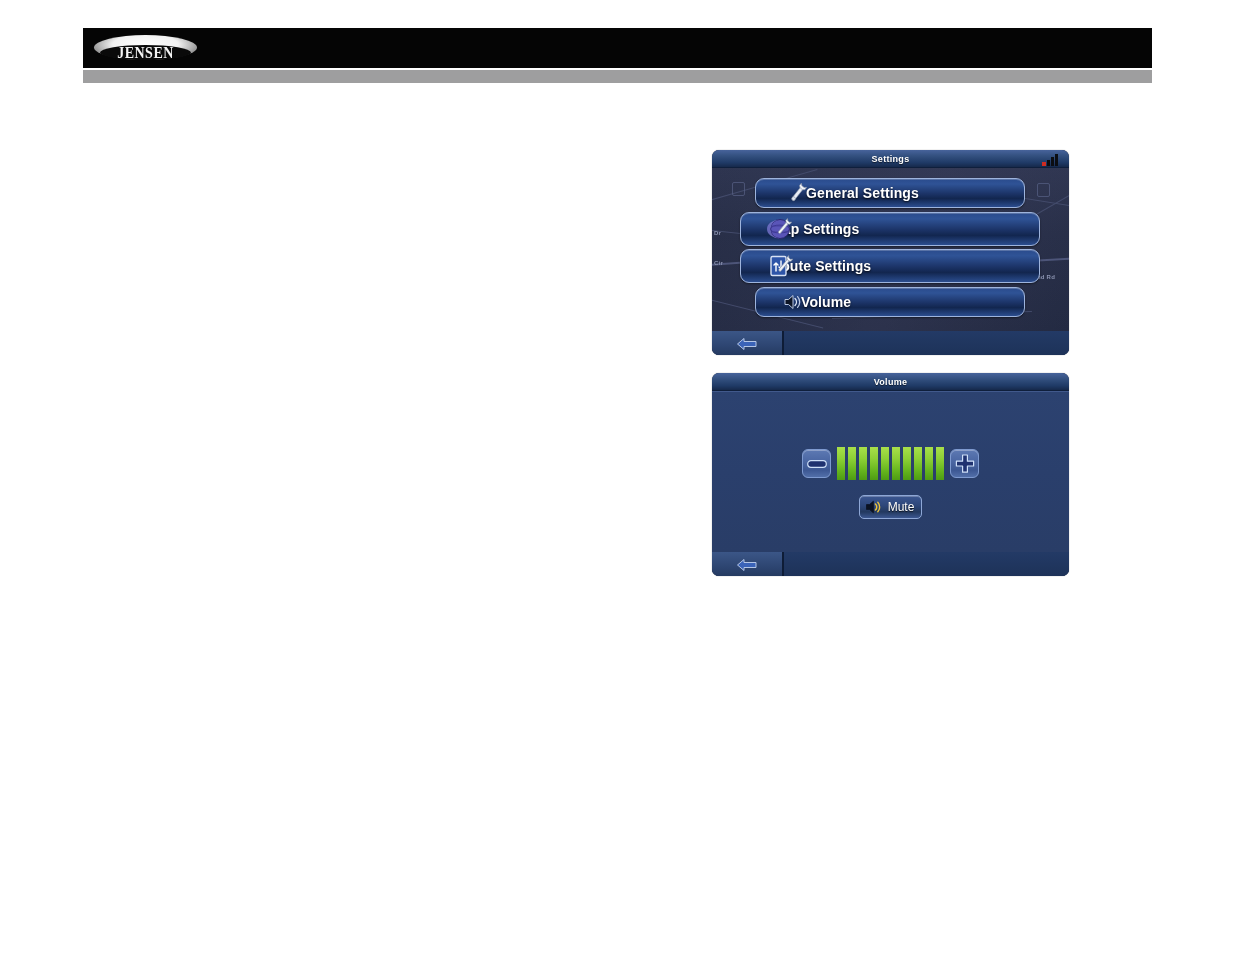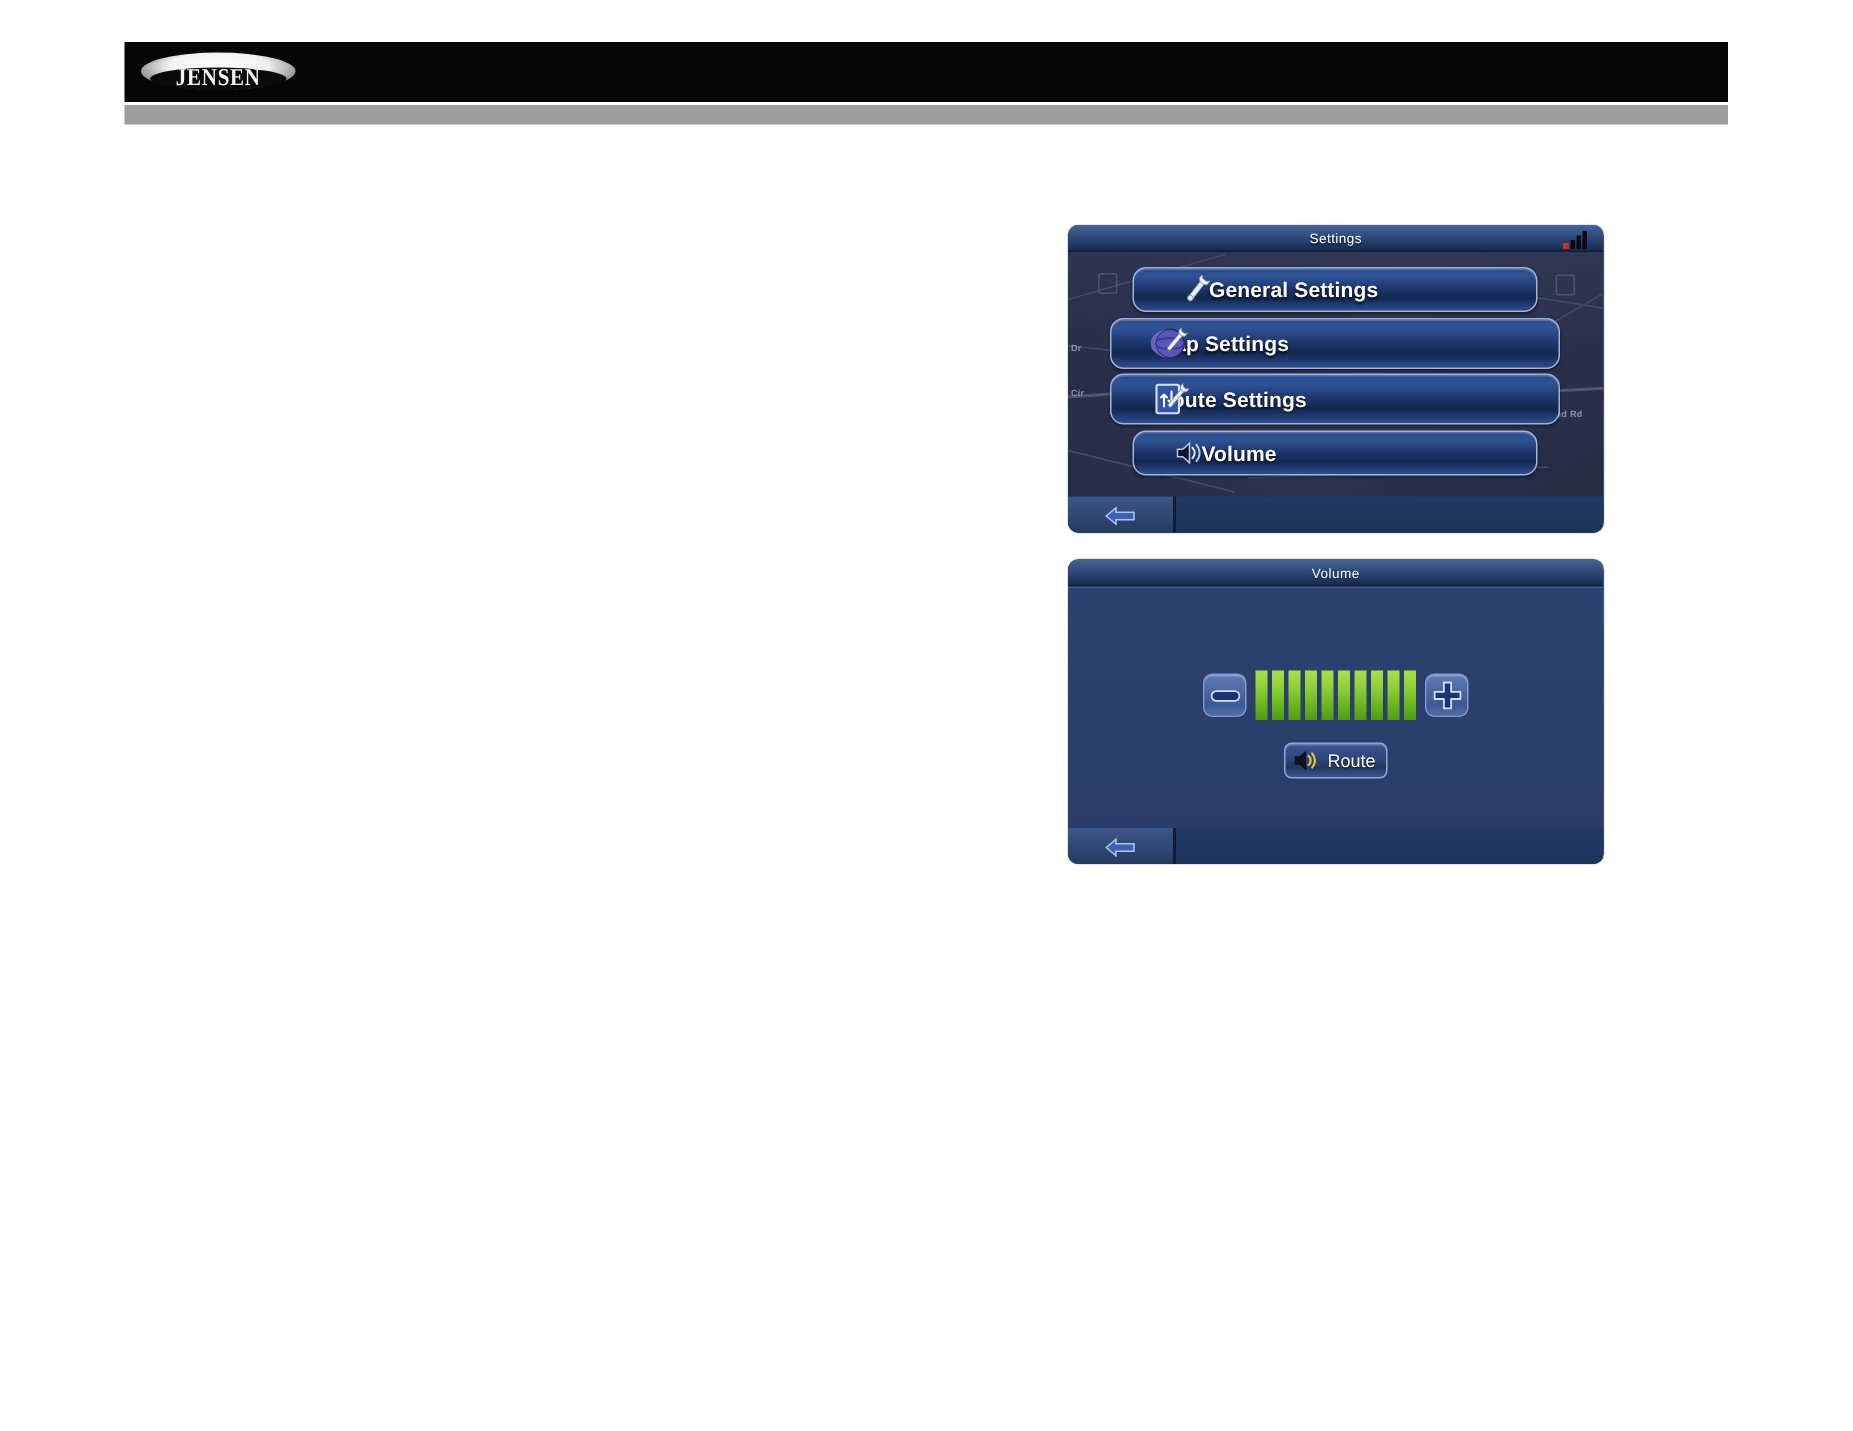--- a/index.html
+++ b/index.html
@@ -89,21 +89,21 @@
     height: 17px;
     background: linear-gradient(to bottom, #47639b 0%, #33507f 35%, #1f3a66 75%, #16294b 100%);
     border-bottom: 1px solid #0f1f3c;
     display: flex;
     align-items: center;
     justify-content: center;
   }
   .titlebar-text {
     color: #ffffff;
     font-size: 9px;
-    font-weight: normal;
+    font-weight: bold;
     letter-spacing: 0.3px;
     text-shadow: 0 1px 1px rgba(0,0,0,0.6);
   }
   #gps-signal {
     position: absolute;
     right: 5px;
     top: 2px;
     width: 22px;
     height: 14px;
     display: flex;
@@ -415,21 +415,21 @@
       </div>
     </div>
 
     <div id="mute-row">
       <div id="mute-btn">
         <svg width="20" height="16" viewBox="0 0 20 16">
           <path d="M1.5 5.6 h3 L8.4 2.2 v11.6 L4.5 10.4 H1.5 Z" fill="#0b1222" stroke="#0b1222" stroke-width="0.8"></path>
           <path d="M10.4 5 a4 4 0 0 1 0 6" stroke="#e8c23c" stroke-width="1.5" fill="none" stroke-linecap="round"></path>
           <path d="M12.8 3.3 a7 7 0 0 1 0 9.4" stroke="#e8c23c" stroke-width="1.4" fill="none" stroke-linecap="round"></path>
         </svg>
-        <span class="lbl">Route</span>
+        <span class="lbl">Mute</span>
       </div>
     </div>
   </div>
 
   <div class="bottombar">
     <div class="back-cell">
       <svg width="22" height="14" viewBox="0 0 22 14">
         <path d="M8 1.5 L1.5 7 L8 12.5 L8 9.5 L20 9.5 L20 4.5 L8 4.5 Z" fill="#3a63b8" stroke="#b4c6e6" stroke-width="1"></path>
       </svg>
     </div>

